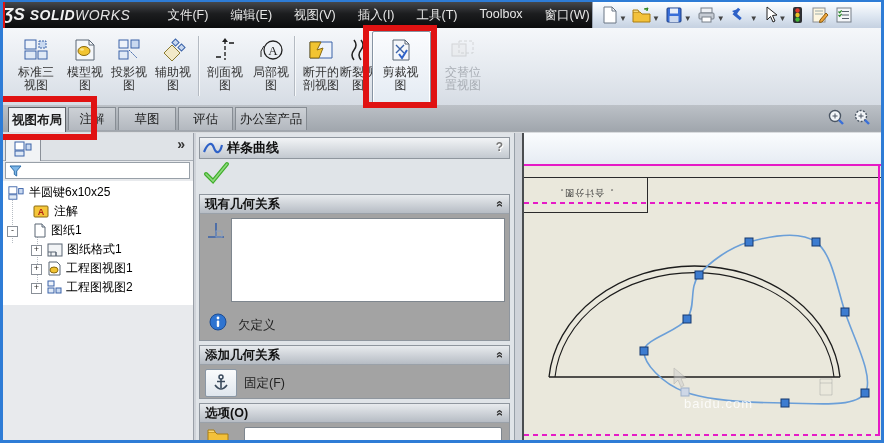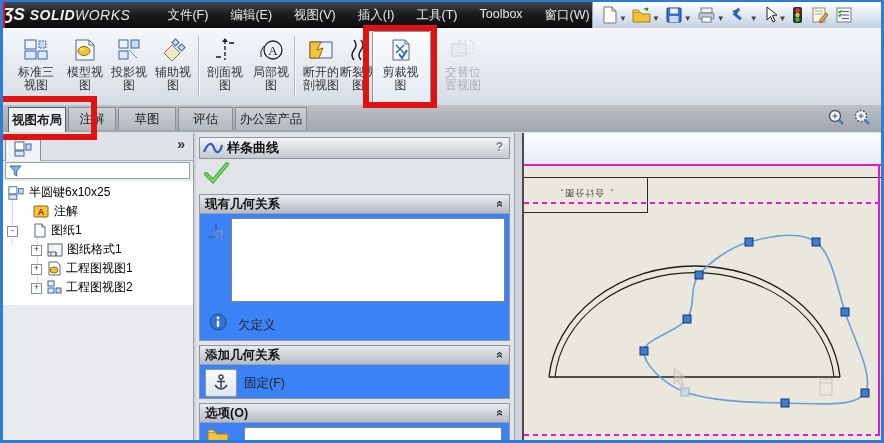--- a/index.html
+++ b/index.html
@@ -61,21 +61,21 @@
   .expbox{position:absolute;width:9px;height:9px;border:1px solid #8a9098;background:#fff;font-size:9px;line-height:7px;text-align:center;color:#333;top:5px;}
   .dots{position:absolute;border-left:1px dotted #b6bcc3;width:0;}
   
   .pm{position:absolute;left:193px;top:0;width:319px;height:307px;background:#e0e4e8;border-right:1px solid #98a0a8;box-sizing:border-box;}
   .pm-header{position:absolute;left:3px;top:4px;width:311px;height:22px;
     background:linear-gradient(180deg,#f2f4f6,#c3c9d0);border:1px solid #8f969e;
     display:flex;align-items:center;font-size:13px;font-weight:bold;color:#111;box-sizing:border-box;}
   .pm-header .ttl{margin-left:4px;}
   .pm-help{position:absolute;right:6px;top:2px;font-size:12px;font-weight:bold;color:#777;text-shadow:1px 1px 0 #fff;}
   .okrow{position:absolute;left:6px;top:27px;}
-  .group{position:absolute;left:3px;width:311px;background:#3b82f6;border:1px solid #8f969e;box-sizing:border-box;}
+  .group{position:absolute;left:3px;width:311px;background:#a3a3a3;border:1px solid #8f969e;box-sizing:border-box;}
   .ghead{height:18px;background:linear-gradient(180deg,#e8ebee,#b6bcc4);border-bottom:1px solid #9aa1a9;
     display:flex;align-items:center;font-size:12.5px;font-weight:bold;color:#111;padding-left:5px;position:relative;}
   .chev{position:absolute;right:6px;top:2px;font-size:12px;font-weight:bold;color:#333;transform:rotate(-90deg);}
   .listbox{position:absolute;left:31px;top:23px;width:272px;height:82px;background:#fff;border:1px solid #7e868e;}
   .status{position:absolute;left:38px;top:122px;font-size:12.5px;color:#222;}
   .fixbtn{position:absolute;left:5px;top:23px;width:30px;height:26px;border:1px solid #8a97a5;border-radius:2px;
     background:linear-gradient(180deg,#fafbfc,#dfe6ed);display:flex;align-items:center;justify-content:center;}
   .fixlbl{position:absolute;left:44px;top:29px;font-size:12.5px;color:#222;}
   .optinput{position:absolute;left:44px;top:23px;width:258px;height:22px;background:#fff;border:1px solid #7e868e;border-radius:2px;font-size:12px;padding:2px 4px;box-sizing:border-box;font-family:inherit;}
   
@@ -519,20 +519,21 @@
             <rect x="171" y="138" width="8" height="8" class="spt"></rect>
           </g>
 
         <g opacity="0.5">
           <path d="M150 235 l0 16 4 -4 3 7 3 -1.5 -3 -7 5 -0.5 z" fill="#cfcfcf" stroke="#9a9a9a" stroke-width="0.8"></path>
         </g>
         <g opacity="0.35">
           <path d="M296 246 h12 v16 h-12 z M296 250 h12" fill="none" stroke="#8a8a8a"></path>
         </g>
       </svg>
+      <div class="watermark">baidu.com</div>
     </div>
   </div>
 
   <div class="redbar" style="left:0;top:2px;width:5px;height:26px;"></div>
   <div class="redbox" style="left:363px;top:25px;width:62px;height:71px;"></div>
   <div class="redbox" style="left:-4px;top:96px;width:89px;height:32px;"></div>
 
   <div class="wb" style="left:0;top:0;width:884px;height:2px;"></div>
   <div class="wb" style="left:0;top:0;width:3px;height:443px;"></div>
   <div class="wb" style="left:881px;top:0;width:3px;height:443px;"></div>

